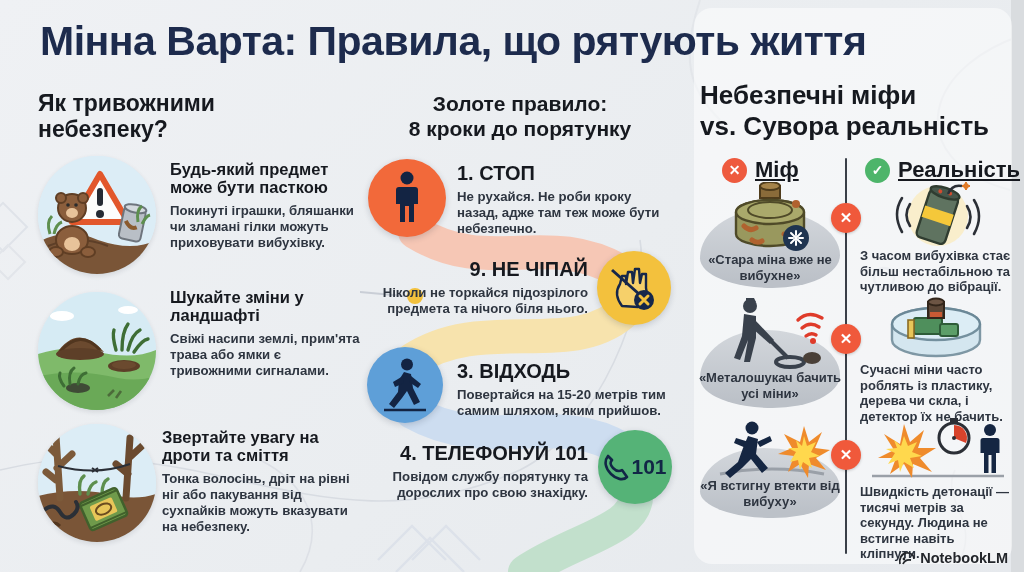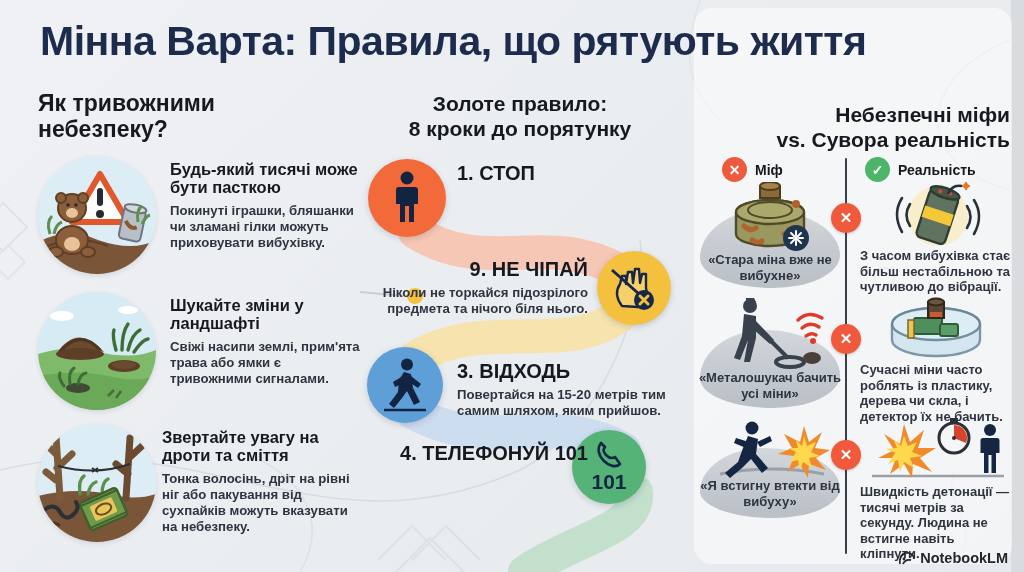--- a/index.html
+++ b/index.html
@@ -20,34 +20,34 @@
   .l-text .b{margin-top:6px;font-size:13.2px;line-height:1.22;font-weight:700;color:#2e3540;}
 
   
   .m-head{position:absolute;left:370px;top:92px;width:300px;text-align:center;font-size:21px;line-height:1.18;font-weight:800;color:#16191f;}
   .m-path{position:absolute;left:360px;top:150px;}
   .step-circle{position:absolute;border-radius:50%;display:flex;align-items:center;justify-content:center;box-shadow:0 2px 6px rgba(30,40,60,.18);}
   .step-circle svg{display:block;}
   .s1{left:368px;top:159px;width:78px;height:78px;background:#f2693a;}
   .s2{left:597px;top:251px;width:74px;height:74px;background:#f3c13d;}
   .s3{left:367px;top:347px;width:76px;height:76px;background:#5e9fd8;}
-  .s4{left:572px;top:430px;width:74px;height:74px;background:#55b377;flex-direction:column;gap:2px;}
+  .s4{left:598px;top:430px;width:74px;height:74px;background:#55b377;gap:2px;}
   .s4 .badge101{font-size:21px;font-weight:800;color:#122646;}
   .m-text{position:absolute;}
   .m-text .t{font-size:20px;font-weight:800;color:#16191f;}
   .m-text .b{margin-top:4px;font-size:13.2px;line-height:1.22;font-weight:700;color:#2e3540;}
   .mt1{left:457px;top:162px;width:210px;text-align:left;}
   .mt2{left:360px;top:258px;width:228px;text-align:right;}
   .mt3{left:457px;top:360px;width:232px;text-align:left;}
   .mt4{left:345px;top:442px;width:243px;text-align:right;}
 
   
-  .r-head{position:absolute;left:700px;top:103px;width:310px;text-align:right;font-size:21px;line-height:1.18;font-weight:800;color:#16191f;}
+  .r-head{position:absolute;left:700px;top:80px;width:310px;text-align:left;font-size:26px;line-height:1.18;font-weight:800;color:#16191f;}
   .col-label{position:absolute;top:157px;display:flex;align-items:center;gap:8px;}
-  .col-label .lbl{font-size:14px;font-weight:800;color:#16191f;}
+  .col-label .lbl{font-size:22px;font-weight:800;color:#16191f;text-decoration:underline;}
   .round-badge{width:25px;height:25px;border-radius:50%;display:flex;align-items:center;justify-content:center;color:#fff;font-size:14px;font-weight:800;}
   .badge-x{background:#ee5a3e;}
   .badge-check{background:#4db56a;}
   .divider{position:absolute;left:845px;top:158px;width:2px;height:396px;background:#3a3f48;border-radius:1px;}
   .vs-x{position:absolute;left:831px;width:30px;height:30px;border-radius:50%;background:#f0593b;color:#fff;display:flex;align-items:center;justify-content:center;font-size:15px;font-weight:800;box-shadow:0 1px 3px rgba(0,0,0,.2);}
   .terrain{position:absolute;background:linear-gradient(180deg,#d3d7dc 0%,#bcc1c8 90%);border-radius:46% 54% 48% 52% / 62% 58% 42% 38%;}
   .myth-ill,.real-ill{position:absolute;}
   .myth-cap{position:absolute;left:698px;width:144px;text-align:center;font-size:13px;line-height:1.2;font-weight:700;color:#2e3540;}
   .real-cap{position:absolute;left:860px;width:152px;text-align:left;font-size:13px;line-height:1.2;font-weight:700;color:#2e3540;}
 
@@ -107,21 +107,21 @@
       <ellipse cx="34" cy="84" rx="16" ry="14" fill="#8b5e3c" stroke="#5f3e24" stroke-width="2"></ellipse>
       <ellipse cx="34" cy="88" rx="8" ry="7" fill="#e8c39a"></ellipse>
       <ellipse cx="18" cy="96" rx="7" ry="5" fill="#8b5e3c" stroke="#5f3e24" stroke-width="2"></ellipse>
       <ellipse cx="50" cy="96" rx="7" ry="5" fill="#8b5e3c" stroke="#5f3e24" stroke-width="2"></ellipse>
 
       <path d="M12 78 q-4 -12 2 -18 M16 78 q2 -10 8 -12" stroke="#5d8f4e" stroke-width="3" fill="none"></path>
       <path d="M100 66 q-2 -12 4 -16 M104 68 q4 -8 8 -9" stroke="#5d8f4e" stroke-width="3" fill="none"></path>
     </svg>
   </div>
   <div class="l-text" style="left:170px;top:160px;">
-    <div class="t">Будь-який тисячі може бути пасткою</div>
+    <div class="t">Будь-який предмет може бути пасткою</div>
     <div class="b">Покинуті іграшки, бляшанки чи зламані гілки можуть приховувати вибухівку.</div>
   </div>
 
   <div class="l-circle" style="left:38px;top:292px;">
     <svg viewBox="0 0 118 118">
       <rect width="118" height="118" fill="#d6ebf4"></rect>
       <ellipse cx="24" cy="24" rx="12" ry="5" fill="#ffffff"></ellipse>
       <ellipse cx="90" cy="18" rx="10" ry="4" fill="#ffffff"></ellipse>
       <path d="M0 62 Q 30 52 60 60 Q 95 68 118 58 L118 118 L0 118 Z" fill="#7fba6a"></path>
       <path d="M0 84 Q 40 76 80 86 Q 100 90 118 84 L118 118 L0 118 Z" fill="#6aa957"></path>
@@ -133,21 +133,21 @@
       <ellipse cx="86" cy="74" rx="16" ry="6" fill="#5d3f28"></ellipse>
       <ellipse cx="86" cy="73" rx="12" ry="4" fill="#6b4a2f"></ellipse>
 
       <ellipse cx="40" cy="96" rx="12" ry="5" fill="#3f4b36"></ellipse>
 
       <path d="M84 58 q0 -18 6 -26 M90 58 q4 -16 12 -20 M96 60 q8 -12 14 -13 M78 58 q-4 -14 -2 -20" stroke="#3e6e35" stroke-width="3.4" fill="none" stroke-linecap="round"></path>
       <path d="M32 92 q-2 -12 4 -16 M40 92 q2 -10 8 -11 M26 94 q-6 -8 -4 -13" stroke="#3e6e35" stroke-width="3" fill="none" stroke-linecap="round"></path>
       <path d="M70 104 l6 -6 M78 106 l5 -7" stroke="#4c6b3a" stroke-width="2.6"></path>
     </svg>
   </div>
-  <div class="l-text" style="left:170px;top:296px;">
+  <div class="l-text" style="left:170px;top:288px;">
     <div class="t">Шукайте зміни у ландшафті</div>
     <div class="b">Свіжі насипи землі, прим'ята трава або ямки є тривожними сигналами.</div>
   </div>
 
   <div class="l-circle" style="left:38px;top:424px;">
     <svg viewBox="0 0 118 118">
       <rect width="118" height="118" fill="#dcedf6"></rect>
       <path d="M0 72 Q 40 62 80 72 Q 100 76 118 70 L118 118 L0 118 Z" fill="#7a5537"></path>
 
       <path d="M22 74 L18 12 M18 30 L4 16 M19 44 L34 30 M18 56 L8 48" stroke="#7c5a3a" stroke-width="7" stroke-linecap="round" fill="none"></path>
@@ -189,20 +189,21 @@
   </svg>
 
   <div class="step-circle s1">
     <svg width="40" height="54" viewBox="0 0 40 54">
       <circle cx="20" cy="7" r="6.5" fill="#132443"></circle>
       <path d="M12 16 h16 a3 3 0 0 1 3 3 v14 h-4 v18 h-5 v-16 h-4 v16 h-5 v-18 h-4 v-14 a3 3 0 0 1 3 -3 z" fill="#132443"></path>
     </svg>
   </div>
   <div class="m-text mt1">
     <div class="t">1. СТОП</div>
+    <div class="b">Не рухайся. Не роби кроку назад, адже там теж може бути небезпечно.</div>
   </div>
 
   <div class="step-circle s2">
     <svg width="52" height="52" viewBox="0 0 52 52">
       <path d="M14 44 C 8 36, 8 28, 12 22 L14 14 L18 14 L18 22 L20 10 L24 10 L25 21 L27 7 L31 7 L32 21 L34 12 L38 12 L38 26 C 40 34, 36 42, 30 45 Z" fill="#f6d06a" stroke="#16274a" stroke-width="2.4" stroke-linejoin="round"></path>
       <line x1="4" y1="8" x2="40" y2="40" stroke="#16274a" stroke-width="3"></line>
       <circle cx="36" cy="38" r="10" fill="#16274a"></circle>
       <path d="M32 34 l8 8 m0 -8 l-8 8" stroke="#f3c13d" stroke-width="3" stroke-linecap="round"></path>
     </svg>
   </div>
@@ -226,20 +227,21 @@
   </div>
 
   <div class="step-circle s4">
     <svg width="26" height="28" viewBox="0 0 26 28">
       <path d="M5 3 C 1 8, 2 15, 8 21 C 13 26, 20 28, 24 24 L 19 17 C 16 19, 13 18, 10 15 C 7 12, 7 9, 9 7 Z" fill="none" stroke="#122646" stroke-width="2.6" stroke-linejoin="round"></path>
     </svg>
     <span class="badge101">101</span>
   </div>
   <div class="m-text mt4">
     <div class="t">4. ТЕЛЕФОНУЙ 101</div>
+    <div class="b">Повідом службу порятунку та дорослих про свою знахідку.</div>
   </div>
 
   <div class="r-head">
     <div>Небезпечні міфи</div>
     <div>vs. Сувора реальність</div>
   </div>
 
   <div class="col-label" style="left:722px;">
     <div class="round-badge badge-x">✕</div>
     <div class="lbl">Міф</div>

